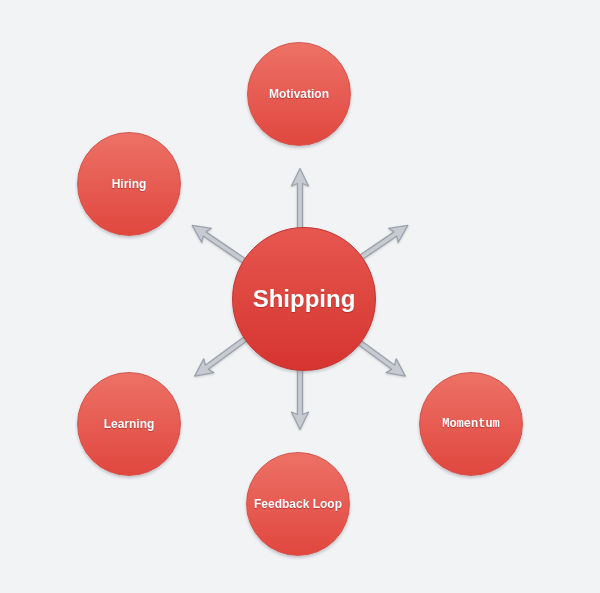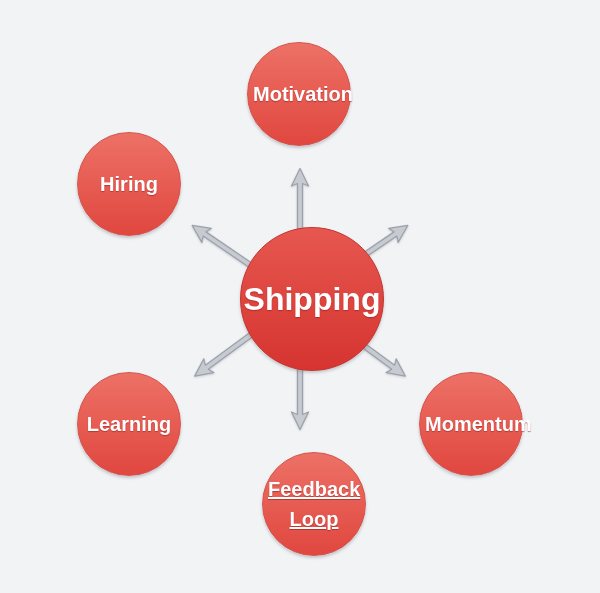--- a/index.html
+++ b/index.html
@@ -33,40 +33,40 @@
     display: flex;
     align-items: center;
     justify-content: center;
     text-align: center;
     color: #ffffff;
     font-weight: bold;
     text-shadow: 0 1px 1px rgba(140, 30, 25, 0.55);
     box-shadow: 0 2px 3px rgba(110, 115, 125, 0.35);
   }
   .node-center {
-    left: 240px; top: 227px;
+    left: 232px; top: 227px;
     width: 144px; height: 144px;
     background: linear-gradient(to bottom, #e6574f 0%, #d63430 100%);
     border: 1px solid #c2342f;
-    font-size: 32px;
+    font-size: 24px;
     box-sizing: border-box;
   }
   .node-sat {
     width: 104px; height: 104px;
     background: linear-gradient(to bottom, #ed7166 0%, #e0473f 100%);
     border: 1px solid #d2554d;
-    font-size: 20px;
+    font-size: 12px;
     line-height: 1.5;
     box-sizing: border-box;
   }
   .node-sat .label { width: 92px; }
   .pos-motivation { left: 247px; top: 42px;  }
   .pos-morale     { left: 417px; top: 132px; }
-  .pos-momentum   { left: 419px; top: 372px; }
-  .pos-feedback   { left: 262px; top: 452px; text-decoration: underline; }
+  .pos-momentum   { left: 419px; top: 372px; font-family: Liberation Mono, monospace; }
+  .pos-feedback   { left: 246px; top: 452px; }
   .pos-learning   { left: 77px;  top: 372px; }
   .pos-hiring     { left: 77px;  top: 132px; }
 </style>
 </head>
 <body>
 
 <div class="stage">
 
   <svg class="arrows" width="600" height="593" viewBox="0 0 600 593" style="filter: drop-shadow(0 1px 1px rgba(90,95,105,0.25));">
     <g>

